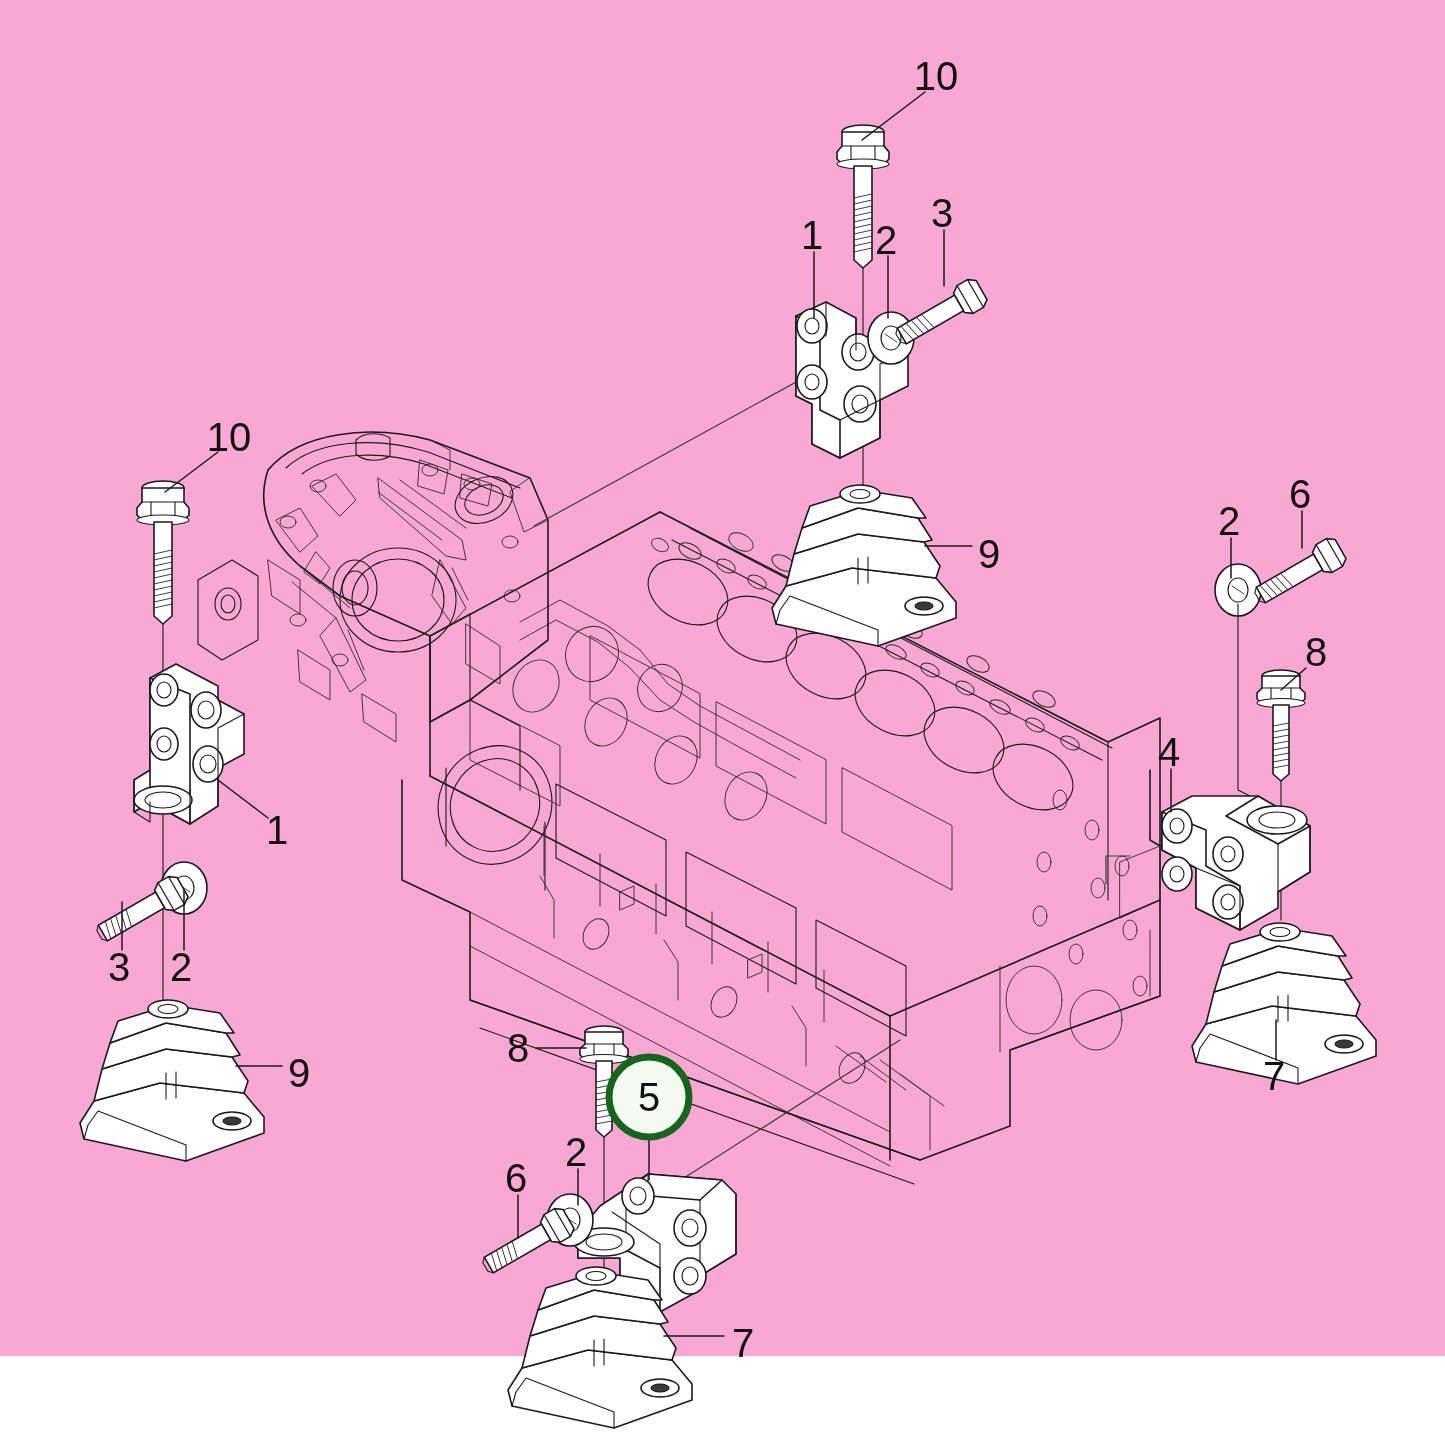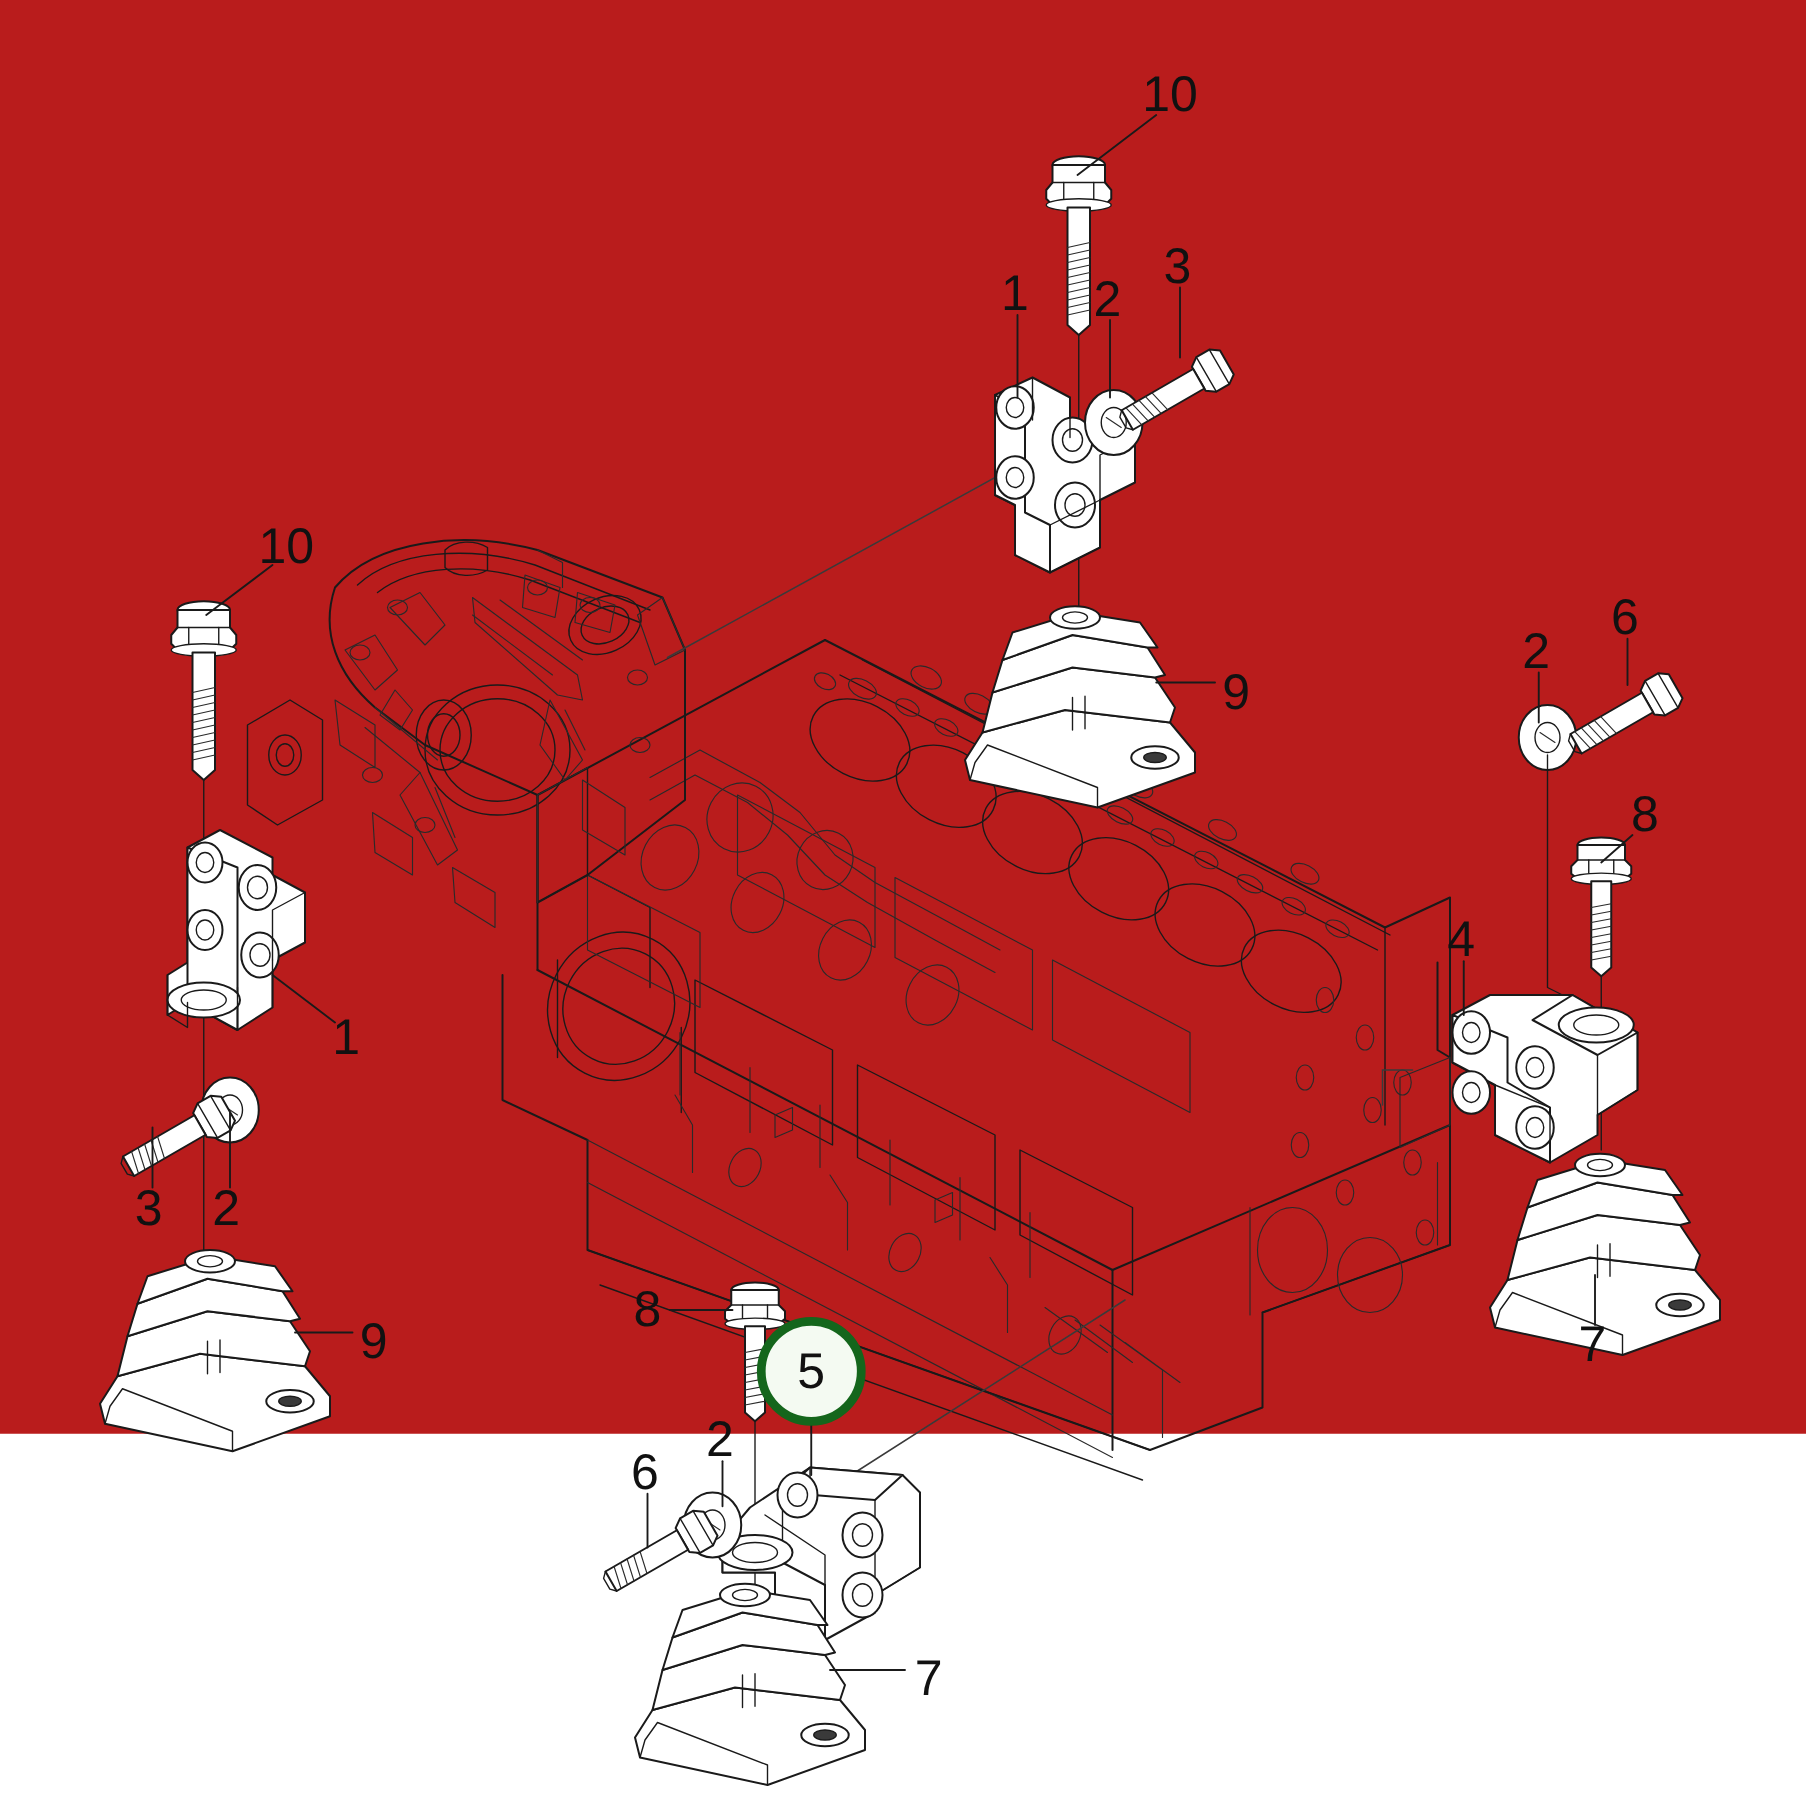--- a/index.html
+++ b/index.html
@@ -1,17 +1,17 @@
 <!DOCTYPE html>
 <html><head>
 <meta charset="utf-8">
 <style>
   html,body{margin:0;padding:0;background:#ffffff;}
   body{width:1445px;height:1445px;font-family:"Liberation Sans",sans-serif;overflow:hidden;}
-  #stage{position:relative;width:1445px;height:1147px;background:#b91c1c;}
+  #stage{position:relative;width:1445px;height:1356px;background:#f9a8d4;}
   svg#dwg{position:absolute;left:0;top:0;width:1445px;height:1445px;display:block;}
   .ln{fill:none;stroke:#1a1a1a;stroke-width:1.6;stroke-linecap:round;stroke-linejoin:round;}
   .thin{fill:none;stroke:#1a1a1a;stroke-width:1.1;stroke-linecap:round;stroke-linejoin:round;}
   .hair{fill:none;stroke:#2a2a2a;stroke-width:0.9;stroke-linecap:round;stroke-linejoin:round;}
   .fw{fill:#ffffff;stroke:#1a1a1a;stroke-width:1.6;stroke-linejoin:round;stroke-linecap:round;}
   .fwt{fill:#ffffff;stroke:#1a1a1a;stroke-width:1.1;stroke-linejoin:round;stroke-linecap:round;}
   .fdk{fill:#3a3a3a;stroke:#1a1a1a;stroke-width:1.1;}
   .leader{fill:none;stroke:#1a1a1a;stroke-width:1.5;stroke-linecap:round;}
   .asm{fill:none;stroke:#3a3a3a;stroke-width:1.2;stroke-linecap:round;}
   .num{font-family:"Liberation Sans",sans-serif;font-size:40px;fill:#111;}

